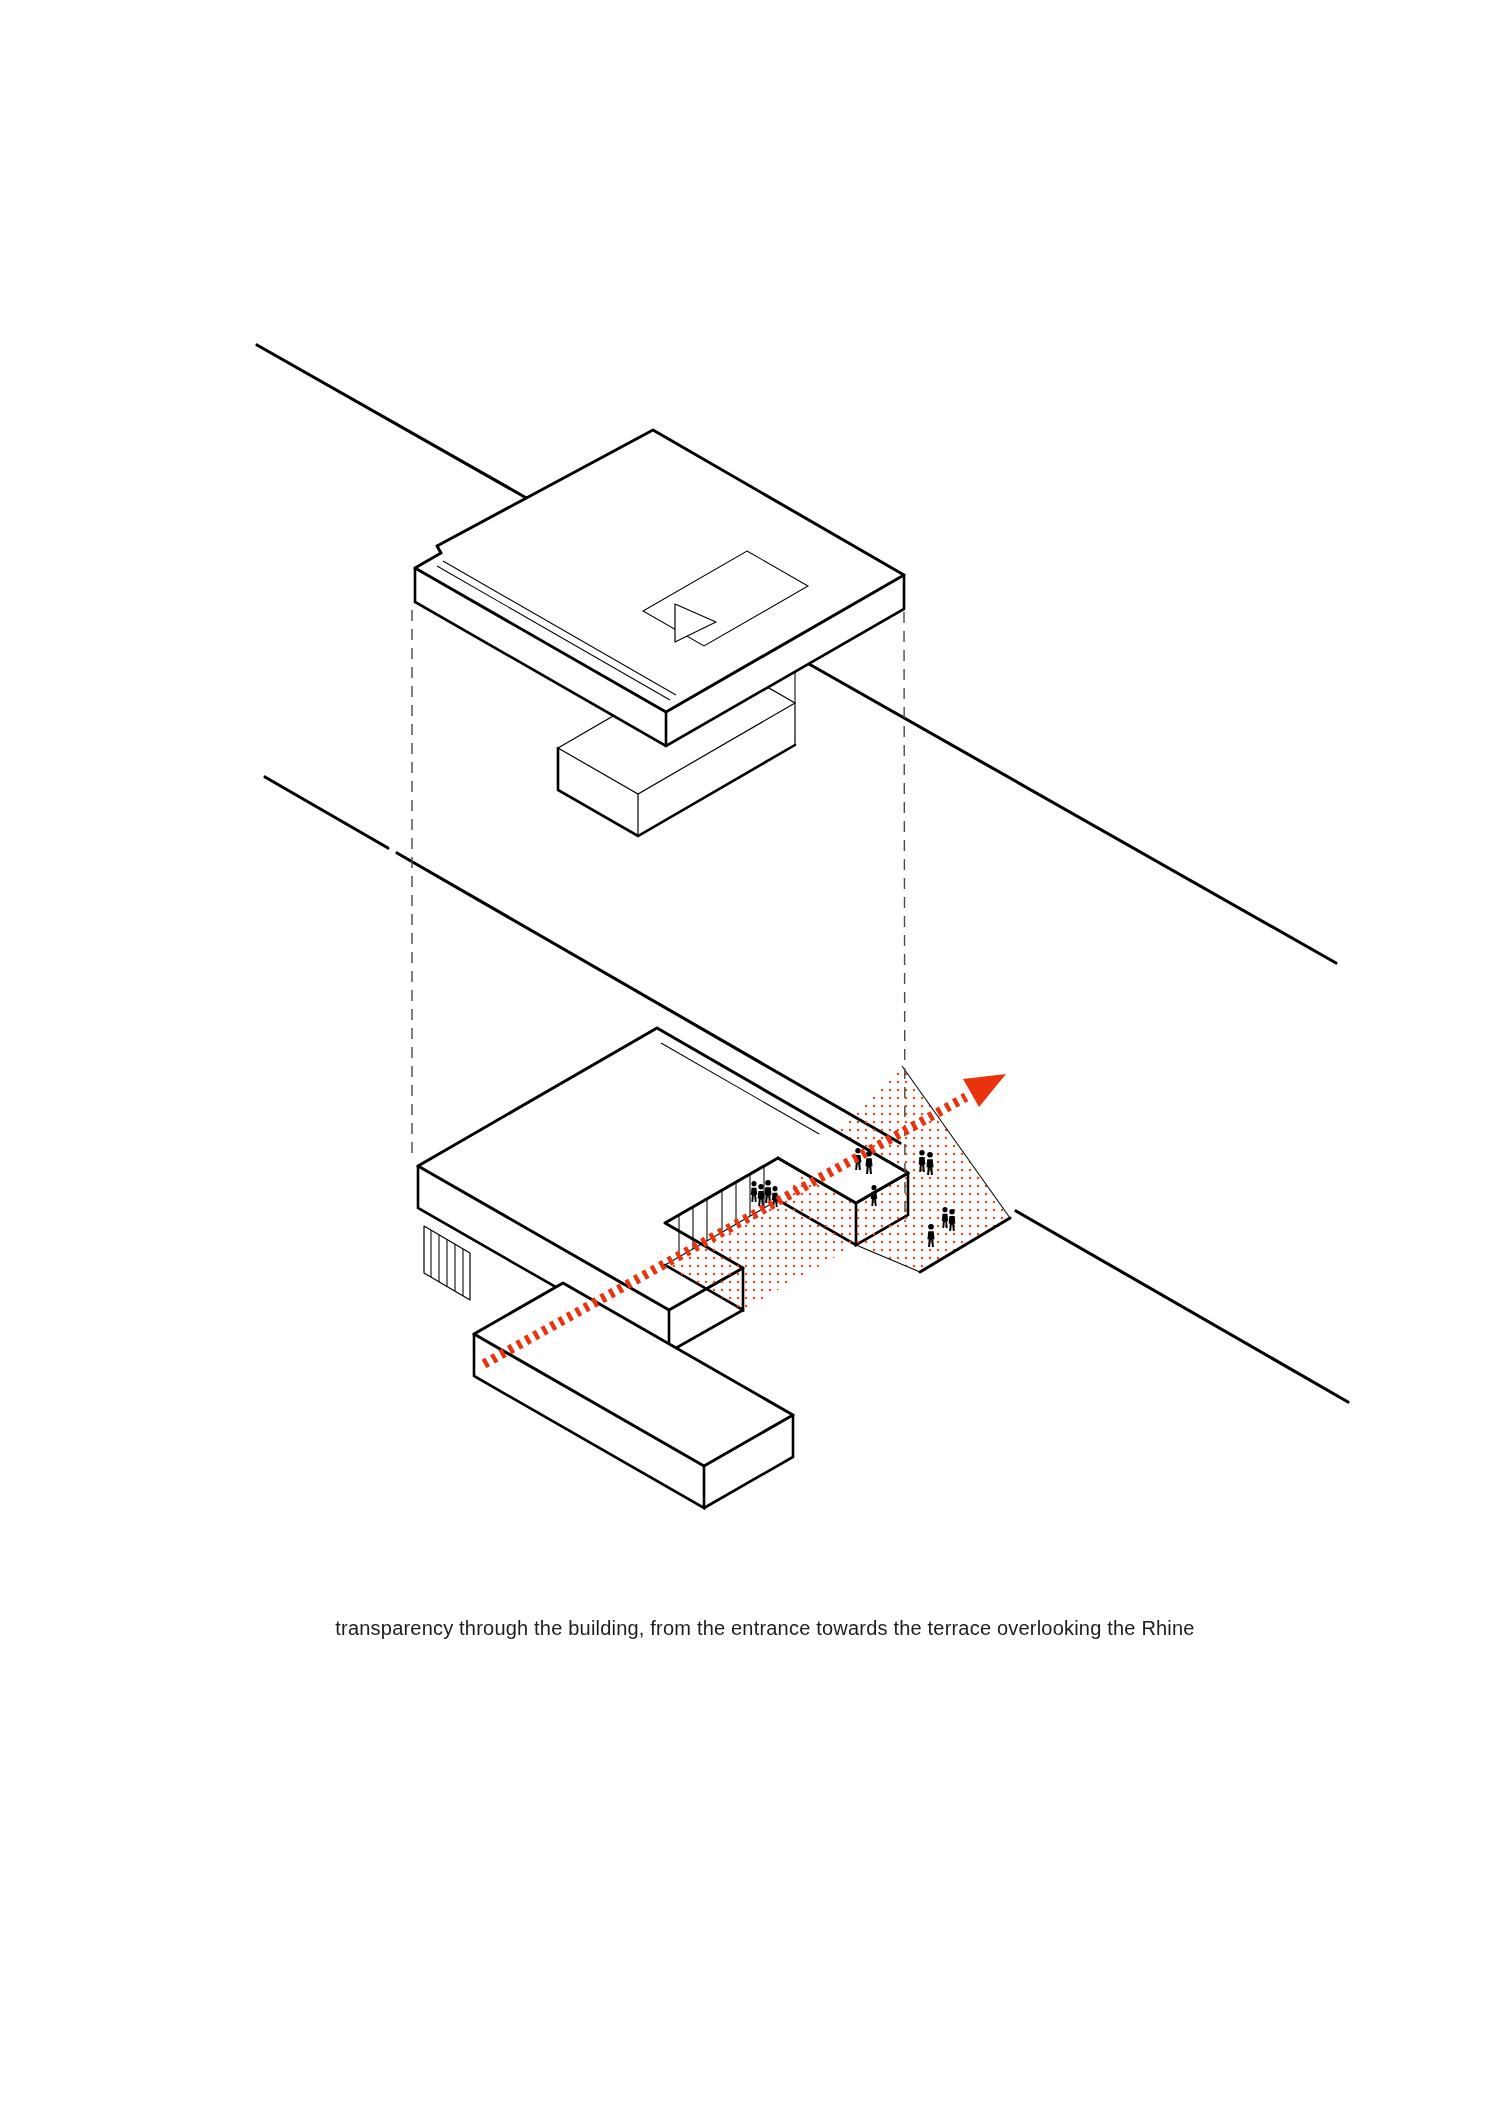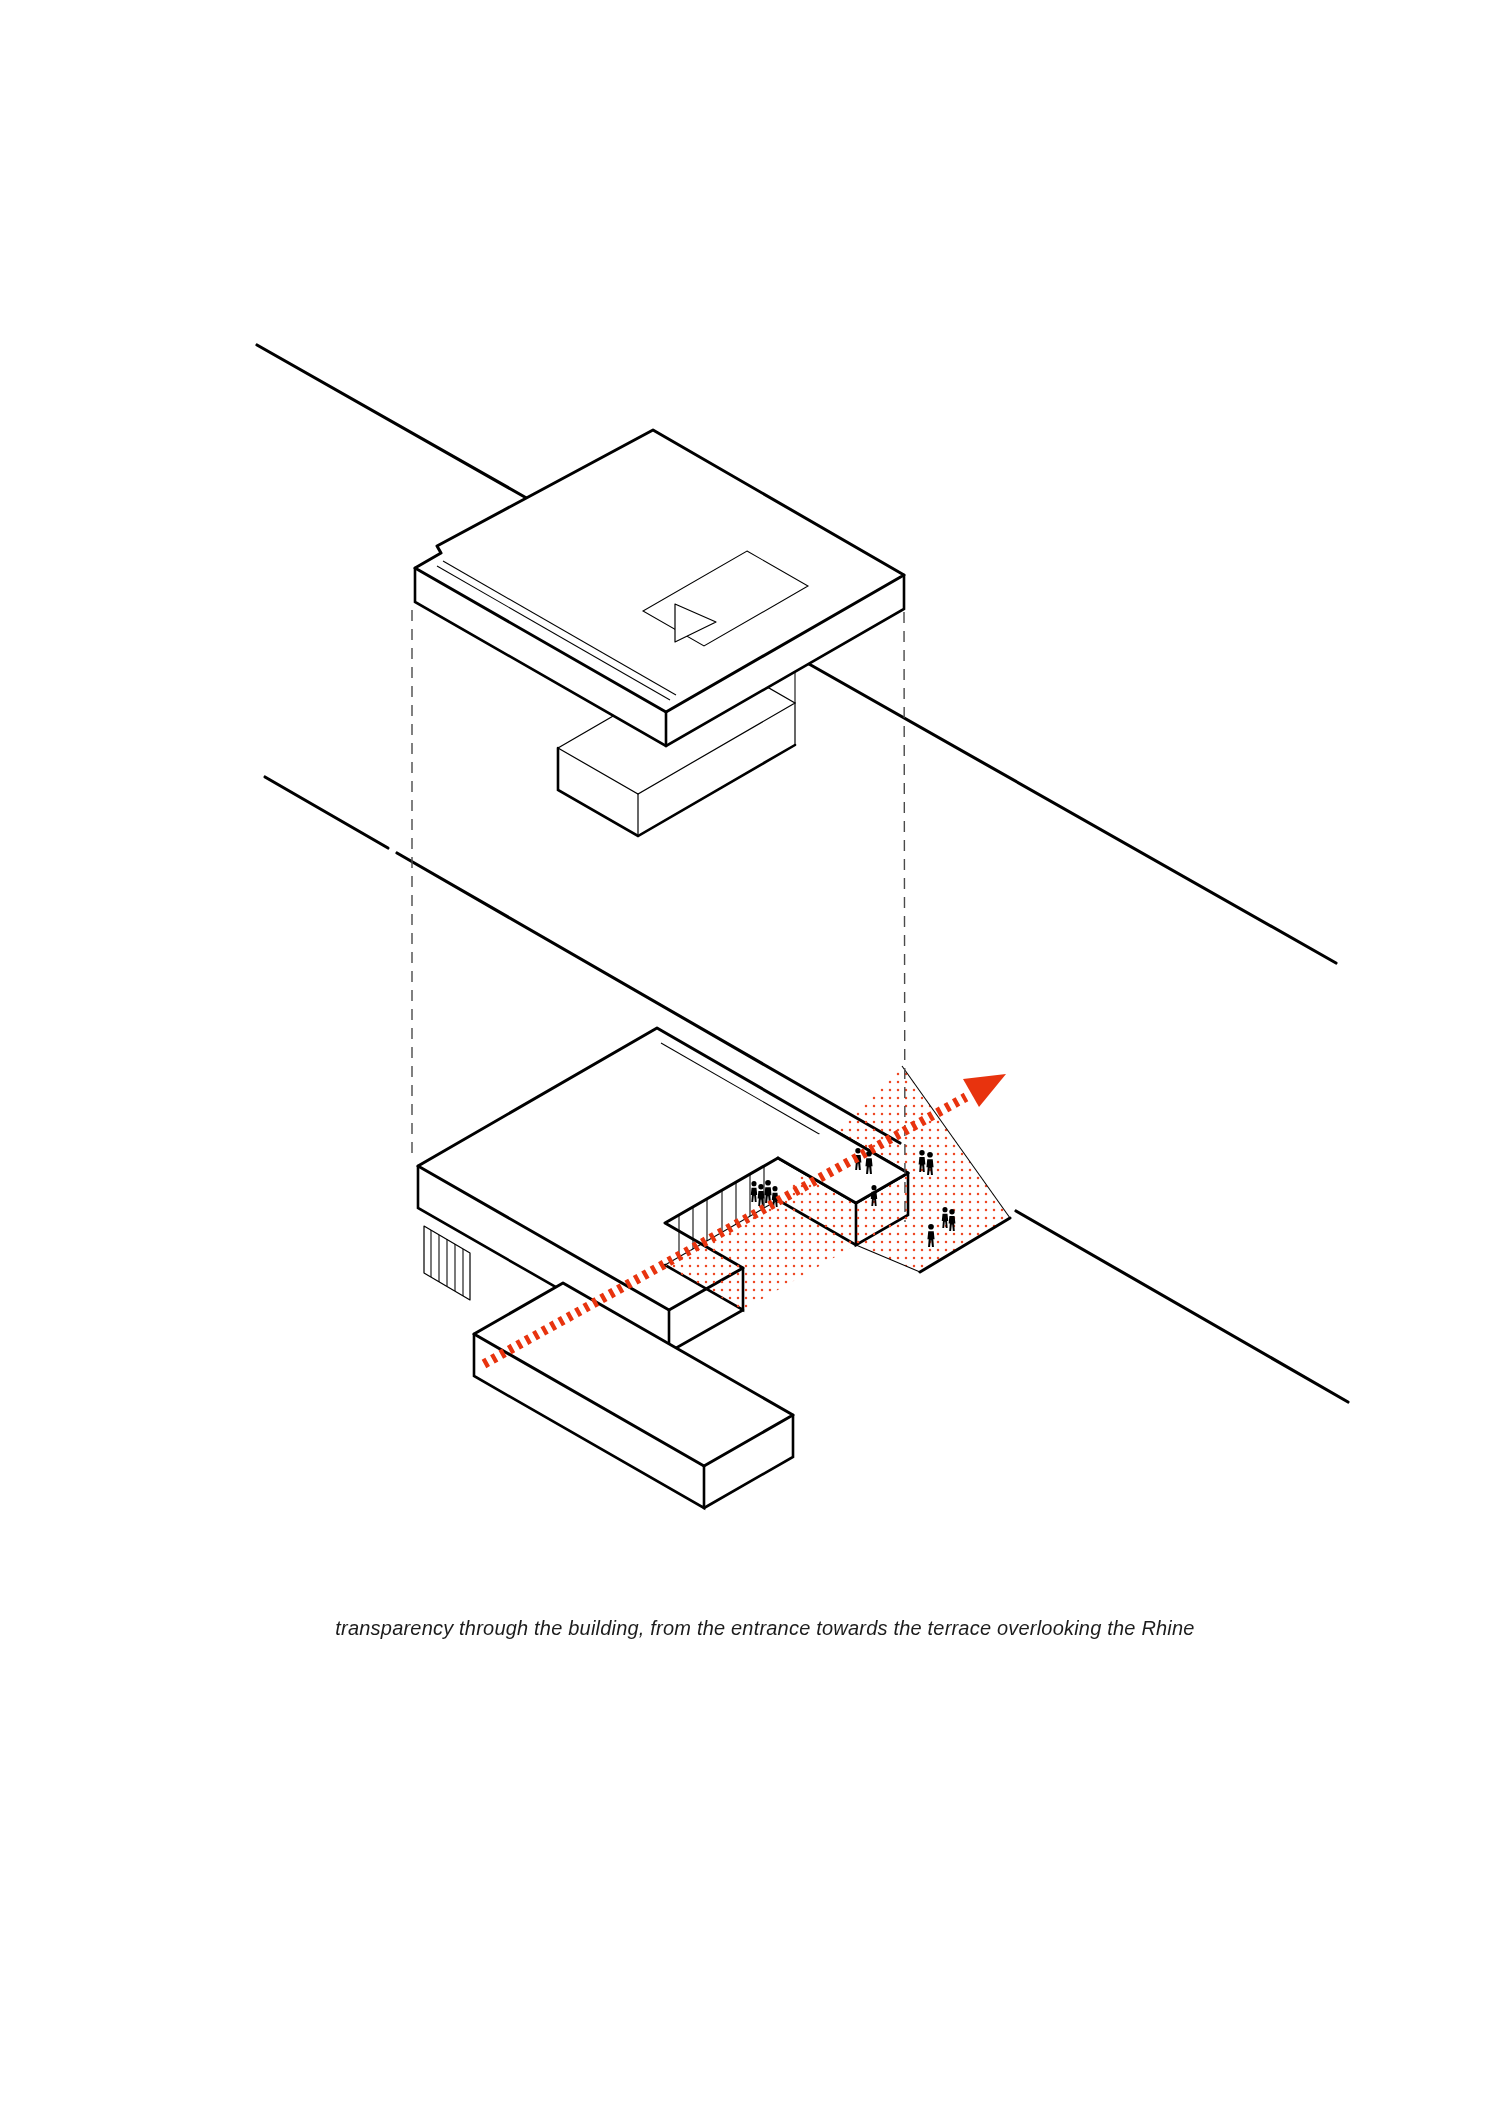--- a/index.html
+++ b/index.html
@@ -1,20 +1,20 @@
 <!DOCTYPE html>
 <html style="--line: #000000; --red: #e8330e; --dotred: #ee4723; --guide: #4a4a4a; --bg: #ffffff;"><head>
 <meta charset="utf-8">
 <style>
   :root{
     --line:#000000; --red:#e8330e; --dotred:#ee4723; --guide:#4a4a4a; --bg:#ffffff;
   }
   html,body{margin:0;padding:0;background:var(--bg);}
   .page{position:relative;width:1500px;height:1854px;background:var(--bg);overflow:hidden;
-        font-family:"Liberation Sans", sans-serif;font-style:italic;}
+        font-family:"Liberation Sans", sans-serif;}
   .drawing{position:absolute;left:0;top:0;}
   
   .thick{stroke:var(--line);stroke-width:3;fill:none;stroke-linecap:round;stroke-linejoin:round;}
   .med{stroke:var(--line);stroke-width:2.6;fill:none;stroke-linecap:round;}
   .thin{stroke:var(--line);stroke-width:1.2;fill:none;stroke-linecap:round;}
   .hair{stroke:var(--line);stroke-width:1.05;fill:none;}
   .face{fill:#ffffff;stroke:none;}
   .facethin{fill:#ffffff;stroke:var(--line);stroke-width:1.2;stroke-linejoin:round;}
   .site{stroke:var(--line);stroke-width:3.1;fill:none;stroke-linecap:round;}
   .proj{stroke:var(--guide);stroke-width:1.4;fill:none;stroke-dasharray:11 8;}

